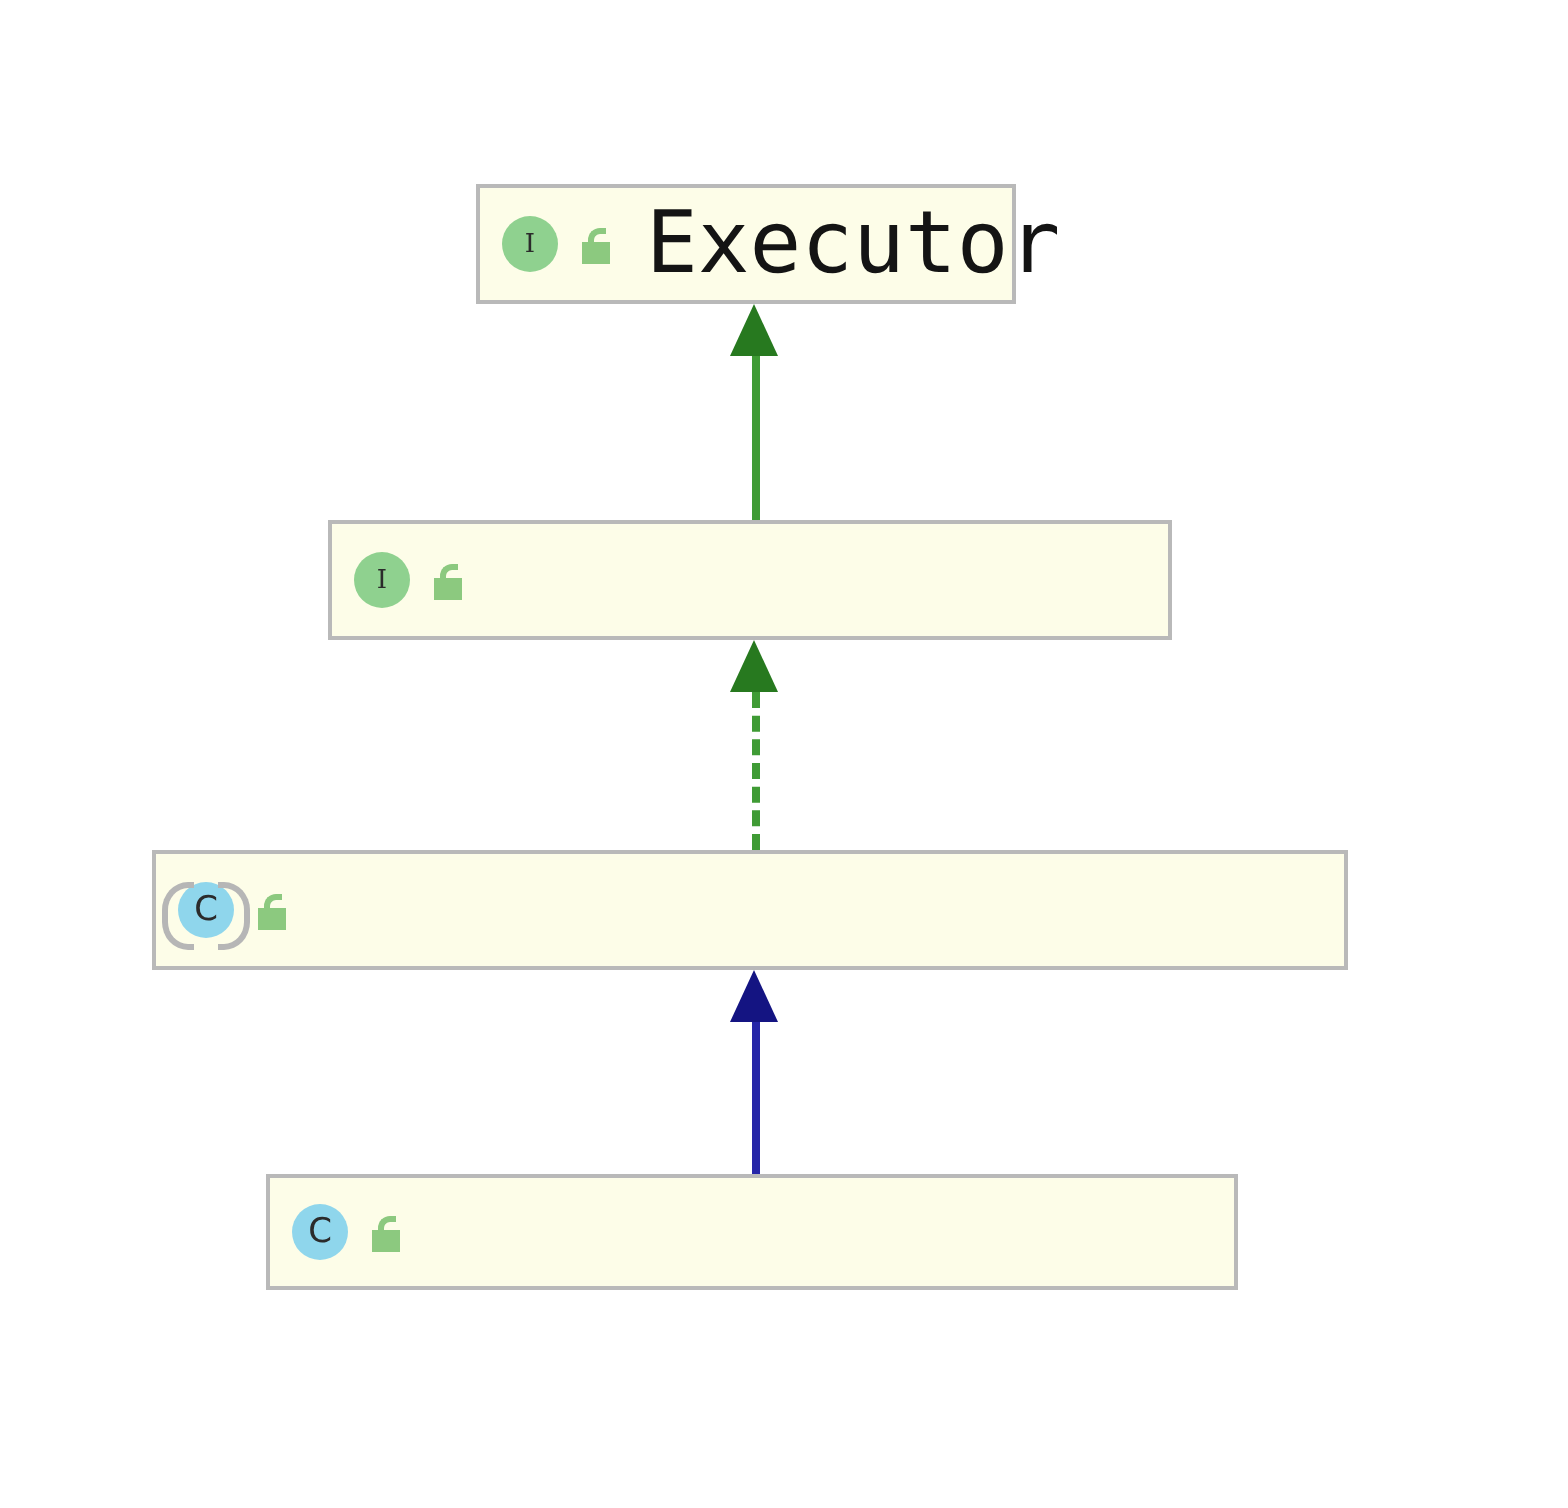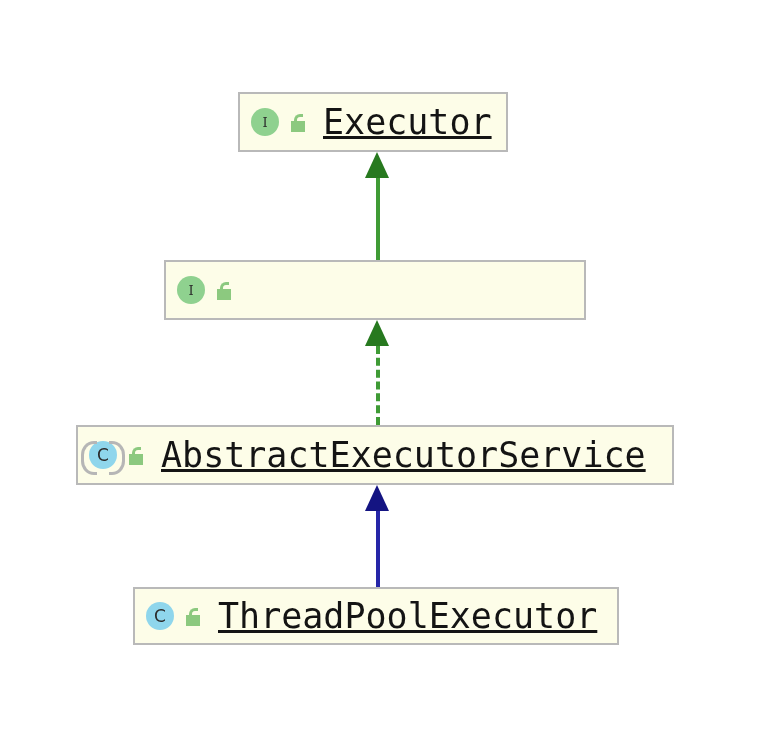--- a/index.html
+++ b/index.html
@@ -28,26 +28,25 @@
     box-sizing: border-box;
     background: #fdfde8;
     border: 2px solid #b9b9b9;
     display: flex;
     align-items: center;
     padding-left: 10px;
     white-space: nowrap;
   }
   .node-label {
     font-family: "DejaVu Sans Mono", monospace;
-    font-size: 35px;
+    font-size: 43px;
     color: #141414;
     letter-spacing: 0px;
     margin-left: 14px;
     line-height: 1;
-    text-decoration: underline;
   }
 
   
   .type-icon {
     position: relative;
     width: 30px;
     height: 30px;
     flex: 0 0 30px;
     display: flex;
     align-items: center;
@@ -204,27 +203,25 @@
   </div>
 
   <div class="node" style="left:76px; top:425px; width:598px; height:60px;">
     <span class="type-icon klass abstract">
       <span class="disc">C</span>
     </span>
     <span class="lock-icon">
       <span class="shackle"></span>
       <span class="body"></span>
     </span>
-    <span class="node-label">AbstractExecutorService</span>
   </div>
 
   <div class="node" style="left:133px; top:587px; width:486px; height:58px;">
     <span class="type-icon klass">
       <span class="disc">C</span>
     </span>
     <span class="lock-icon">
       <span class="shackle"></span>
       <span class="body"></span>
     </span>
-    <span class="node-label">ThreadPoolExecutor</span>
   </div>
 
 </div>
 
 </body></html>

